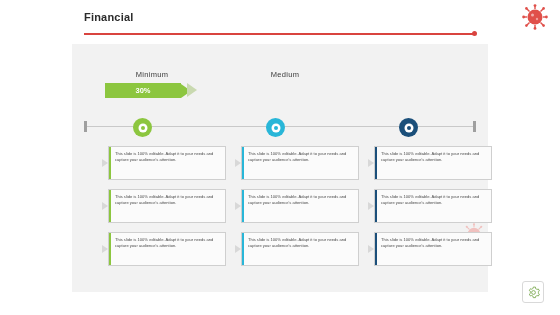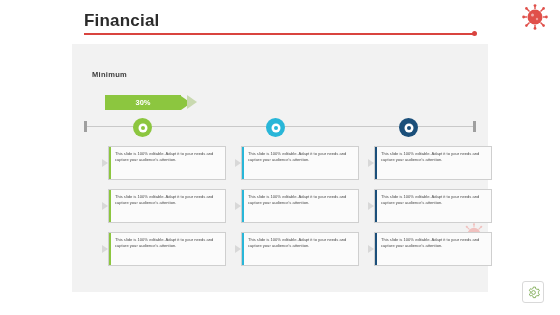--- a/index.html
+++ b/index.html
@@ -11,21 +11,21 @@
     overflow:hidden;
     position:relative;
   }
   .slide {
     position:absolute; left:0; top:0; width:560px; height:315px;
     background:#ffffff;
   }
   
   .title {
     position:absolute; left:84px; top:11px;
-    font-size:17px; font-weight:bold; color:#2b2b2b;
+    font-size:11px; font-weight:bold; color:#2b2b2b;
     letter-spacing:0.2px;
   }
   .title-rule {
     position:absolute; left:84px; top:33px; width:392px; height:1.5px;
     background:#d9443f;
   }
   .title-rule:after {
     content:""; position:absolute; right:-1px; top:-2px;
     width:5px; height:5px; border-radius:50%; background:#d9443f;
   }
@@ -43,22 +43,22 @@
   .timeline {
     position:absolute; left:84px; top:126px; width:392px; height:1px;
     background:#c9c9c9;
   }
   .timeline-cap {
     position:absolute; top:121px; width:3px; height:11px; background:#9f9f9f;
   }
   
   .col { position:absolute; top:70px; width:120px; }
   .col-label {
-    font-size:7.5px; font-weight:bold; color:#3c3c3c;
-    letter-spacing:.3px; margin-bottom:16px;
+    text-align:center; font-size:7.5px; font-weight:normal; color:#3c3c3c;
+    letter-spacing:.3px; margin-bottom:4px;
   }
   .chev {
     position:relative; height:15px; width:94px; margin:0 auto;
     display:flex; align-items:center;
   }
   .chev .body {
     height:15px; width:76px; display:flex; align-items:center;
     justify-content:center; color:#fff; font-size:7.5px; font-weight:bold;
   }
   .chev .tip {
@@ -226,20 +226,21 @@
       <span>This slide is 100% editable. Adapt it to your needs and capture your audience's attention.</span>
     </div>
     <div class="card">
       <div class="bar" style="background:#8cc63f;"></div>
       <div class="card-arrow"></div>
       <span>This slide is 100% editable. Adapt it to your needs and capture your audience's attention.</span>
     </div>
   </div>
 
   <div class="col" style="left:225px;">
+    <div class="col-label">Medium</div>
   </div>
   <div class="gauge" style="left:266px; background:#29b6d8;">
     <div class="inner"></div>
     <div class="dot" style="background:#29b6d8;"></div>
   </div>
   <div class="cards" style="left:241px;">
     <div class="card">
       <div class="bar" style="background:#29b6d8;"></div>
       <div class="card-arrow"></div>
       <span>This slide is 100% editable. Adapt it to your needs and capture your audience's attention.</span>

